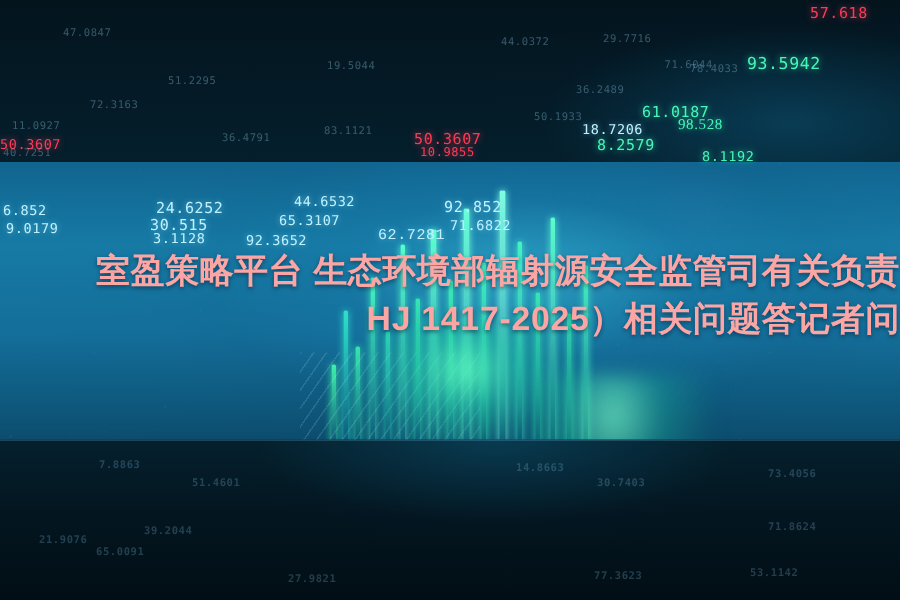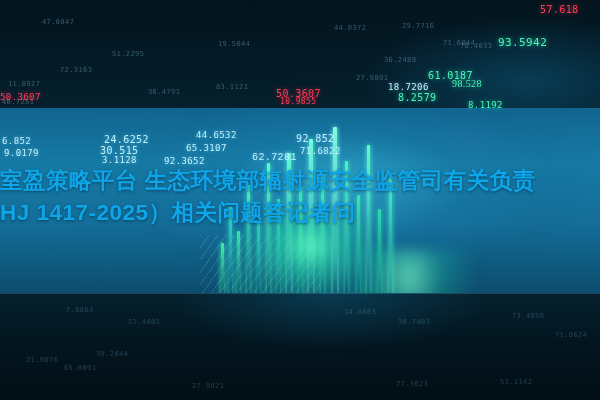--- a/index.html
+++ b/index.html
@@ -160,30 +160,31 @@
   .num.red {
     color: #ff3a55;
     text-shadow: 0 0 5px rgba(255,60,90,0.7);
   }
   .num.faint {
     color: rgba(150,210,235,0.35);
     text-shadow: none;
   }
   .num.faintdark {
     color: rgba(120,180,215,0.28);
+    font-weight: bold;
   }
 
   
   .headline {
     position: absolute;
     left: 0;
     right: 0;
     top: 165px;
-    text-align: left;
-    color: #0ea5e9;
+    text-align: right;
+    color: #fca5a5;
     font-weight: 700;
     font-size: 23px;
     line-height: 32px;
     letter-spacing: 0.5px;
     text-shadow: 0 1px 3px rgba(0,30,50,0.55);
   }
   .hl-line {
     display: block;
     white-space: nowrap;
   }
@@ -521,32 +522,32 @@
       <div class="num faint" style="left: 112px; top: 50px; font-size: 7px;">51.2295</div>
       <div class="num faint" style="left: 148px; top: 88px; font-size: 7px;">36.4791</div>
       <div class="num faint" style="left: 60px; top: 66px; font-size: 7px;">72.3163</div>
       <div class="num faint" style="left: 218px; top: 40px; font-size: 7px;">19.5044</div>
       <div class="num faint" style="left: 216px; top: 83px; font-size: 7px;">83.1121</div>
       <div class="num faint" style="left: 334px; top: 24px; font-size: 7px;">44.0372</div>
       <div class="num faint" style="left: 402px; top: 22px; font-size: 7px;">29.7716</div>
       <div class="num faint" style="left: 443px; top: 39px; font-size: 7px;">71.6044</div>
       <div class="num faint" style="left: 460px; top: 42px; font-size: 7px;">78.4033</div>
       <div class="num faint" style="left: 384px; top: 56px; font-size: 7px;">36.2489</div>
-      <div class="num faint" style="left: 356px; top: 74px; font-size: 7px;">27.9891</div>
+      <div class="num faint" style="left: 356px; top: 74px; font-size: 7px;">50.1933</div>
       <div class="num faint" style="left: 8px; top: 80px; font-size: 7px;">11.0927</div>
       <div class="num faint" style="left: 2px; top: 98px; font-size: 7px;">40.7251</div>
       <div class="num faintdark" style="left: 66px; top: 306px; font-size: 7px;">7.8863</div>
       <div class="num faintdark" style="left: 128px; top: 318px; font-size: 7px;">51.4601</div>
       <div class="num faintdark" style="left: 96px; top: 350px; font-size: 7px;">39.2044</div>
       <div class="num faintdark" style="left: 26px; top: 356px; font-size: 7px;">21.9076</div>
       <div class="num faintdark" style="left: 64px; top: 364px; font-size: 7px;">65.0091</div>
       <div class="num faintdark" style="left: 344px; top: 308px; font-size: 7px;">14.8663</div>
       <div class="num faintdark" style="left: 398px; top: 318px; font-size: 7px;">30.7403</div>
       <div class="num faintdark" style="left: 512px; top: 312px; font-size: 7px;">73.4056</div>
-      <div class="num faintdark" style="left: 512px; top: 331px; font-size: 7px; margin-left: 43px;">71.8624</div>
+      <div class="num faintdark" style="left: 512px; top: 347px; font-size: 7px;">71.8624</div>
       <div class="num faintdark" style="left: 396px; top: 380px; font-size: 7px;">77.3623</div>
       <div class="num faintdark" style="left: 500px; top: 378px; font-size: 7px;">53.1142</div>
       <div class="num faintdark" style="left: 192px; top: 382px; font-size: 7px;">27.9821</div>
     </div>
 
   <div class="headline">
     <span class="hl-line l1">室盈策略平台 生态环境部辐射源安全监管司有关负责</span>
     <span class="hl-line l3">HJ 1417-2025）相关问题答记者问</span>
   </div>
 

